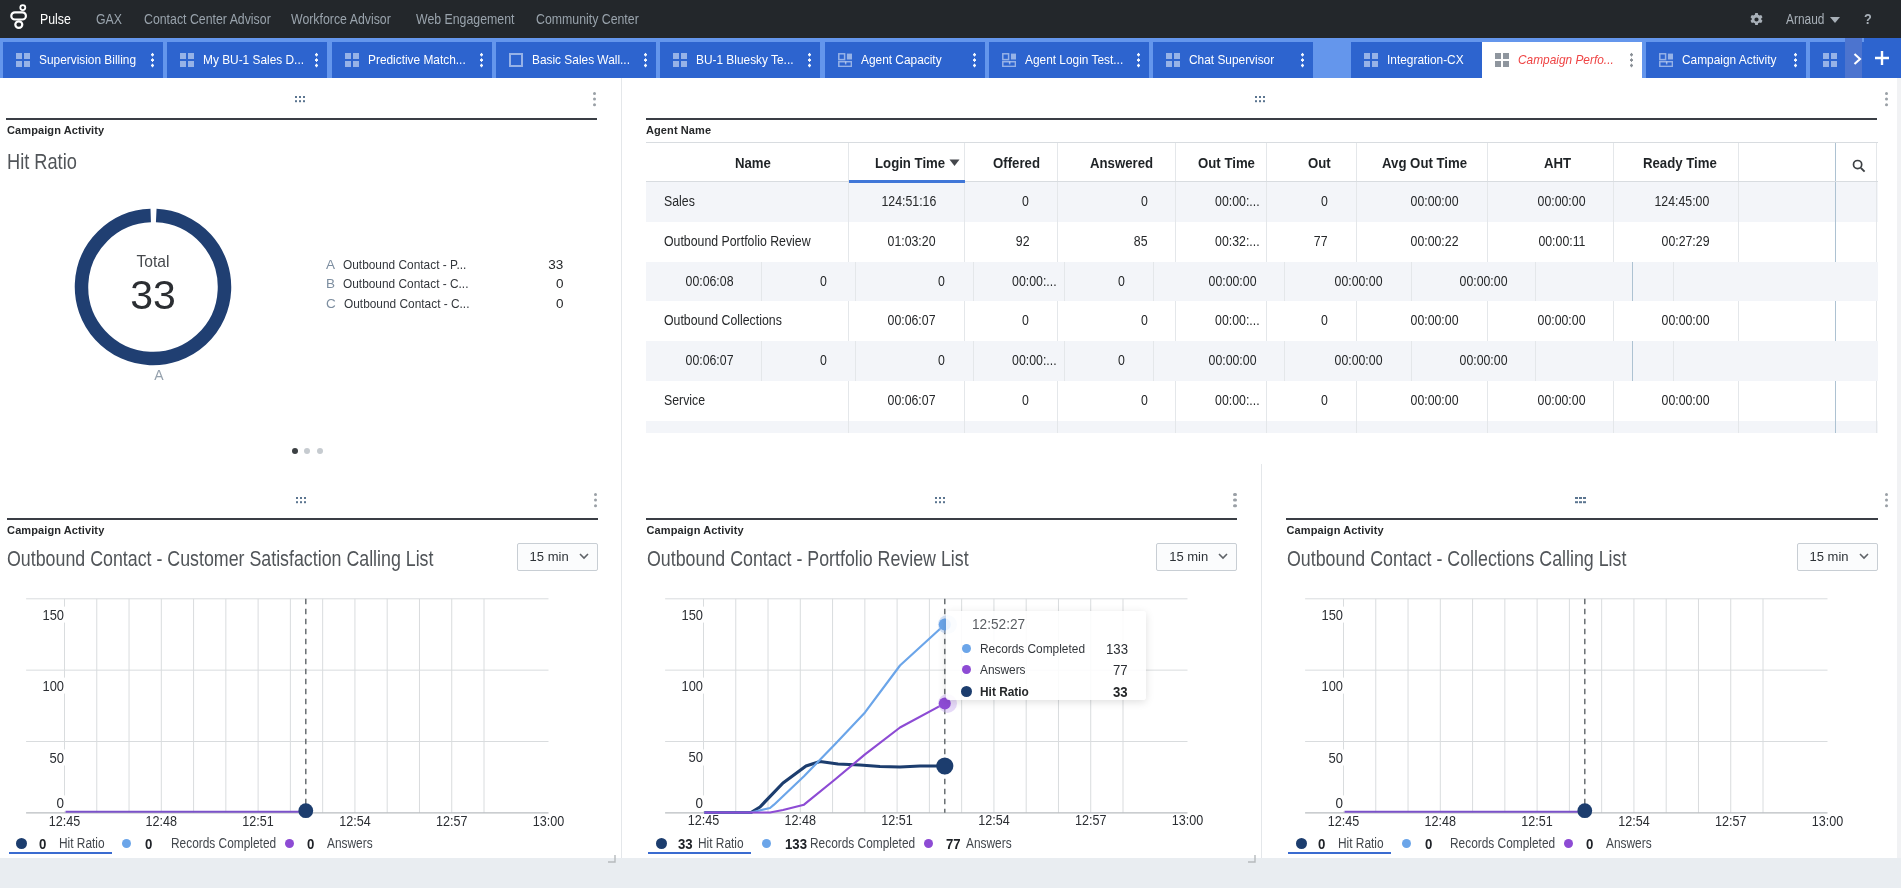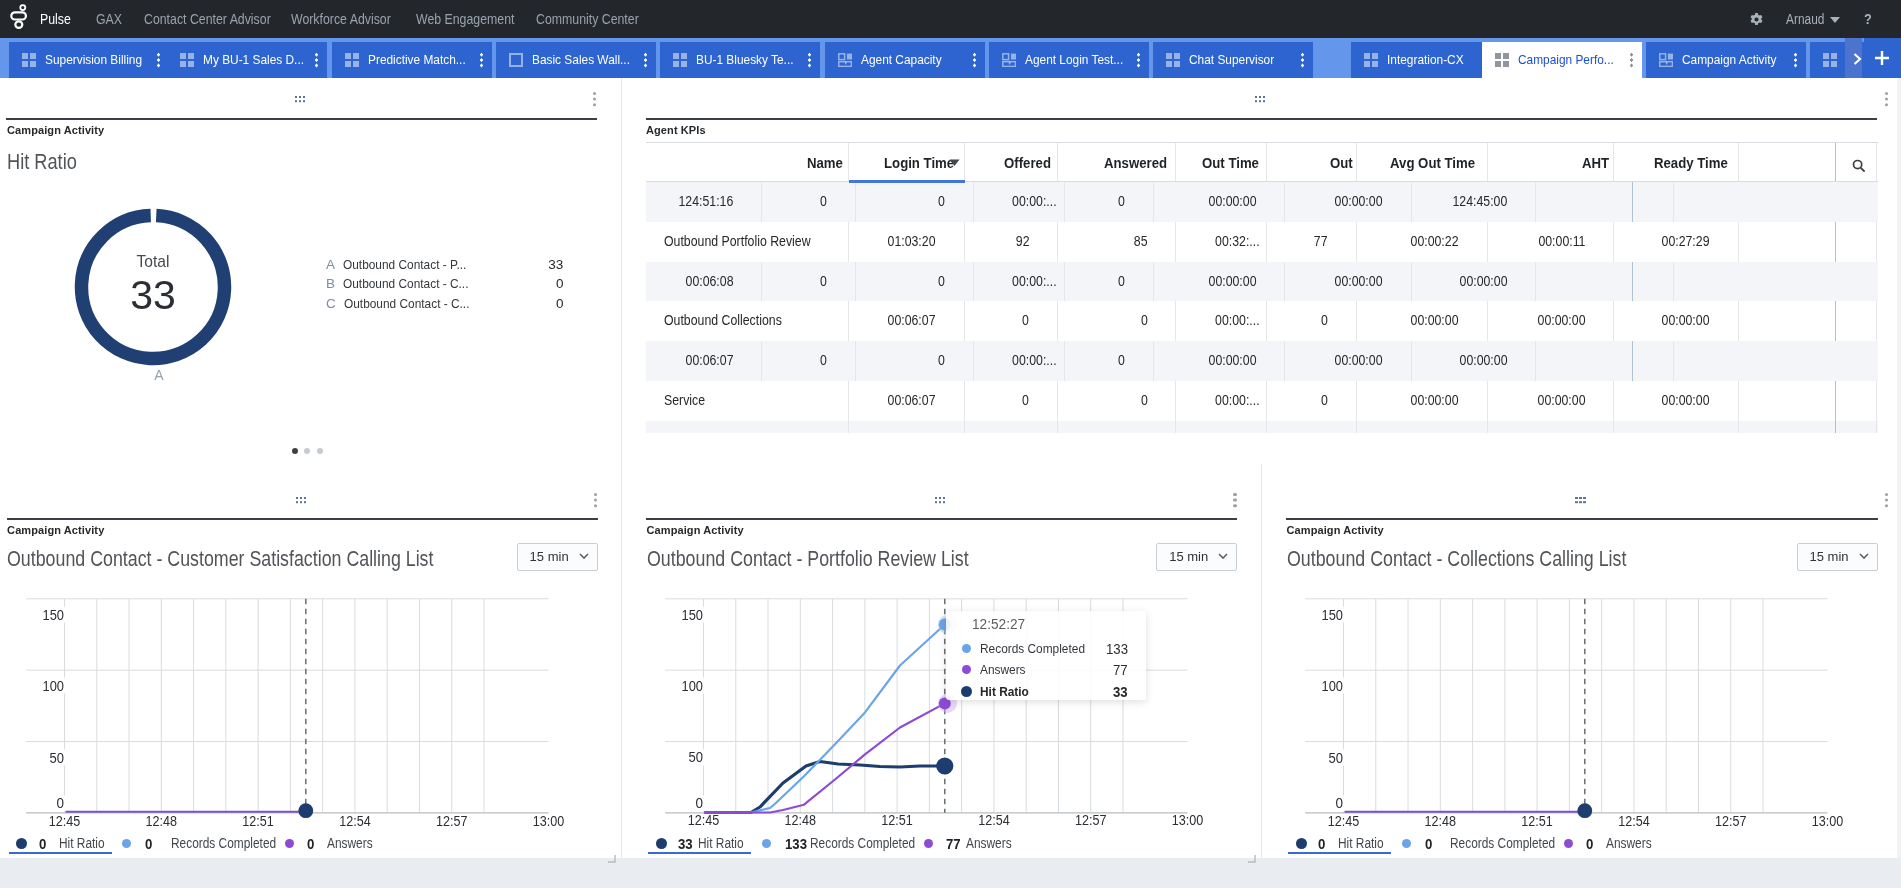--- a/index.html
+++ b/index.html
@@ -18,21 +18,21 @@
 
   
   #tabbar { position:absolute; left:0; top:38px; width:1901px; height:40px; background:#6496ec; }
   .tab { position:absolute; top:4px; height:36px; width:160px; background:#2d64cf; color:#fff; }
   .tab .lbl { position:absolute; left:36px; top:0; height:36px; line-height:36px; font-size:13.5px; white-space:nowrap;
      transform:scaleX(0.88); transform-origin:0 50%; }
   .tab .ticon { position:absolute; left:13px; top:11px; width:14px; height:14px; }
   .tab .tmenu { position:absolute; right:9px; top:10px; width:3px; height:16px;
      background-image:radial-gradient(circle, rgba(255,255,255,.95) 1.5px, rgba(255,255,255,0) 1.6px);
      background-size:3px 5.4px; background-position:center top; background-repeat:repeat-y; }
-  .tab.active { background:#fff; color:#1d4ed8; }
+  .tab.active { background:#fff; color:#ef4444;font-style:italic; }
   .tab.active .tmenu { background-image:radial-gradient(circle, #8a9096 1.5px, rgba(255,255,255,0) 1.6px); }
 
   
   .dline { position:absolute; height:2px; background:#3a3e45; }
   .handle { position:absolute; width:2.4px; height:2.4px; background:#5b7590;
      box-shadow:4px 0 0 #5b7590, 8px 0 0 #5b7590, 0 4.2px 0 #5b7590, 4px 4.2px 0 #5b7590, 8px 4.2px 0 #5b7590; }
   .wmenu { position:absolute; width:3.4px; height:3.4px; border-radius:50%; background:#9aa0a6;
      box-shadow:0 5.6px 0 #9aa0a6, 0 11.2px 0 #9aa0a6; }
   .wlabel { position:absolute; font-size:11px; font-weight:bold; color:#26282a; letter-spacing:.1px; }
   .wtitle { position:absolute; font-size:21.5px; color:#515559; white-space:nowrap;
@@ -50,21 +50,21 @@
   .trow { display:flex; height:39.8px; }
   .trow.stripe { background:#f3f5f9; }
   .tcell { flex:none; border-right:1px solid #e4e7ea; font-size:14px; color:#26282a;
      line-height:39.8px; text-align:right; padding-right:28px; white-space:nowrap; overflow:hidden; }
   .tcell.name { text-align:left; padding-left:18px; padding-right:4px; }
   .tcell.outt { padding-right:7px; }
   .tcell.c10 { border-right:1px solid #adc2d2; }
   .tcell.c11 { border-right:1px solid #e4e7ea; }
   .thead { display:flex; height:40px; border-top:1px solid #d8dce0; border-bottom:1px solid #d8dce0; position:relative; }
   .thcell { flex:none; font-size:15px; font-weight:bold; color:#1f2326; line-height:39px;
-     text-align:right; padding-left:18px; white-space:nowrap; border-right:1px solid #e4e7ea; }
+     text-align:center; padding-left:18px; white-space:nowrap; border-right:1px solid #e4e7ea; }
   .thcell.c10 { border-right:1px solid #adc2d2; }
 
   
   .lv { font-size:15px; font-weight:bold; color:#202328; white-space:nowrap;
      transform:scaleX(0.88); transform-origin:0 50%; }
   .ln { font-size:14px; color:#42474d; white-space:nowrap;
      transform:scaleX(0.85); transform-origin:0 50%; }
   .legline { position:absolute; height:2px; background:#3a6bd0; }
 </style>
 </head>
@@ -87,21 +87,21 @@
       <path fill="#a8b0b8" d="M5.2 0h2.6l.3 1.7a5 5 0 0 1 1.4.8L11.2 2l1.3 2.2-1.3 1.2c.1.4.1.8 0 1.2l1.3 1.2-1.3 2.2-1.7-.5a5 5 0 0 1-1.4.8L7.8 12H5.2l-.3-1.7a5 5 0 0 1-1.4-.8l-1.7.5L.5 7.8l1.3-1.2a4 4 0 0 1 0-1.2L.5 4.2 1.8 2l1.7.5a5 5 0 0 1 1.4-.8zM6.5 4.4a2.1 2.1 0 1 0 0 4.2 2.1 2.1 0 0 0 0-4.2z"></path>
     </svg>
     <span class="navright" style="left:1786px">Arnaud</span>
     <svg class="abs" style="left:1830px;top:17px" width="10" height="6" viewBox="0 0 10 6">
         <path d="M0 0h10L5 6z" fill="#a8b0b8"></path>
       </svg>
     <span class="navright" style="left:1864px;font-weight:bold;font-size:15px">?</span>
   </div>
 
   <div id="tabbar">
-      <div class="tab" style="left:9px">
+      <div class="tab" style="left:3px">
         <span class="ticon"><svg width="14" height="14" viewBox="0 0 14 14">
             <rect x="0" y="0" width="6" height="6" fill="rgba(255,255,255,.5)"></rect>
             <rect x="8" y="0" width="6" height="6" fill="rgba(255,255,255,.5)"></rect>
             <rect x="0" y="8" width="6" height="6" fill="rgba(255,255,255,.5)"></rect>
             <rect x="8" y="8" width="6" height="6" fill="rgba(255,255,255,.5)"></rect>
           </svg></span>
         <span class="lbl">Supervision Billing</span>
         <span class="tmenu"></span>
       </div>
       <div class="tab" style="left:167.3px">
@@ -247,21 +247,21 @@
 
   <div class="abs" style="left:292px;top:440px">
     <span style="display:inline-block;width:6px;height:6px;border-radius:50%;background:#3c4043"></span>
     <span style="display:inline-block;width:6px;height:6px;border-radius:50%;background:#c6cbd0;margin-left:2px"></span>
     <span style="display:inline-block;width:6px;height:6px;border-radius:50%;background:#c6cbd0;margin-left:2px"></span>
   </div>
 
   <div class="handle" style="left:1255px;top:96px"></div>
   <div class="wmenu" style="left:1885px;top:92px"></div>
   <div class="dline" style="left:646px;top:118px;width:1231px"></div>
-  <div class="wlabel" style="left:646px;top:124px">Agent KPIs</div>
+  <div class="wlabel" style="left:646px;top:124px">Agent Name</div>
 
   <div id="tablewrap">
       <div class="thead">
         <div class="thcell" style="width:202.6px"><span class="cx cxl">Name</span></div>
         <div class="thcell" style="width:116.3px"><span class="cx cxl">Login Time</span></div>
         <div class="thcell" style="width:93.4px"><span class="cx cxl">Offered</span></div>
         <div class="thcell" style="width:118.1px"><span class="cx cxl">Answered</span></div>
         <div class="thcell" style="width:91px"><span class="cx cxl">Out Time</span></div>
         <div class="thcell" style="width:89.3px"><span class="cx cxl">Out</span></div>
         <div class="thcell" style="width:131.2px"><span class="cx cxl">Avg Out Time</span></div>
@@ -272,20 +272,21 @@
         <svg style="position:absolute;left:303px;top:16px" width="11" height="8" viewBox="0 0 11 8">
           <path d="M0.5 0.5h10L5.5 7z" fill="#44474c"></path>
         </svg>
         <div style="position:absolute;left:202.6px;top:37px;width:116.3px;height:3px;background:#4077d8"></div>
         <svg style="position:absolute;left:1206px;top:16px" width="14" height="14" viewBox="0 0 14 14">
           <circle cx="5.6" cy="5.6" r="4.1" fill="none" stroke="#3c4043" stroke-width="1.7"></circle>
           <path d="M8.8 8.8L12.6 12.6" stroke="#3c4043" stroke-width="1.9"></path>
         </svg>
       </div>
       <div class="trow stripe">
+        <div class="tcell name" style="width:202.6px"><span class="cx cxl">Sales</span></div>
         <div class="tcell" style="width:116.3px"><span class="cx cxr">124:51:16</span></div>
         <div class="tcell" style="width:93.4px"><span class="cx cxr">0</span></div>
         <div class="tcell" style="width:118.1px"><span class="cx cxr">0</span></div>
         <div class="tcell outt" style="width:91px"><span class="cx cxr">00:00:...</span></div>
         <div class="tcell" style="width:89.3px"><span class="cx cxr">0</span></div>
         <div class="tcell" style="width:131.2px"><span class="cx cxr">00:00:00</span></div>
         <div class="tcell" style="width:126.4px"><span class="cx cxr">00:00:00</span></div>
         <div class="tcell" style="width:124.4px"><span class="cx cxr">124:45:00</span></div>
         <div class="tcell c10" style="width:97.2px"></div>
         <div class="tcell c11" style="width:41px"></div>

